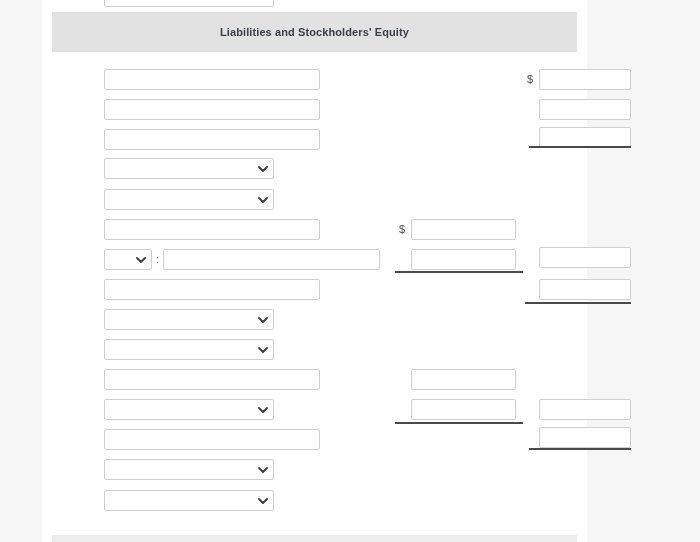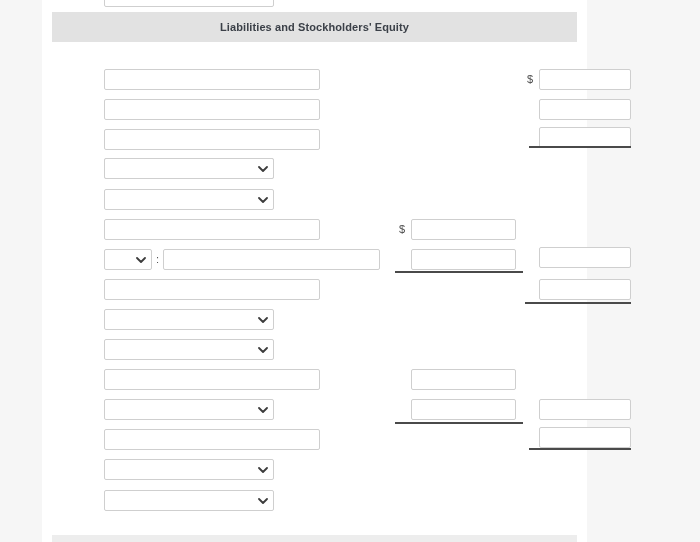--- a/index.html
+++ b/index.html
@@ -27,21 +27,21 @@
     width: 545px;
     height: 542px;
     background: #ffffff;
   }
 
   
   .section-header {
     position: absolute;
     left: 10px;
     width: 525px;
-    height: 30px;
+    height: 40px;
     background: #e2e2e2;
     display: flex;
     align-items: center;
     justify-content: center;
   }
   .section-header .title {
     font-size: 11px;
     font-weight: bold;
     color: #3b4048;
     letter-spacing: 0.1px;

